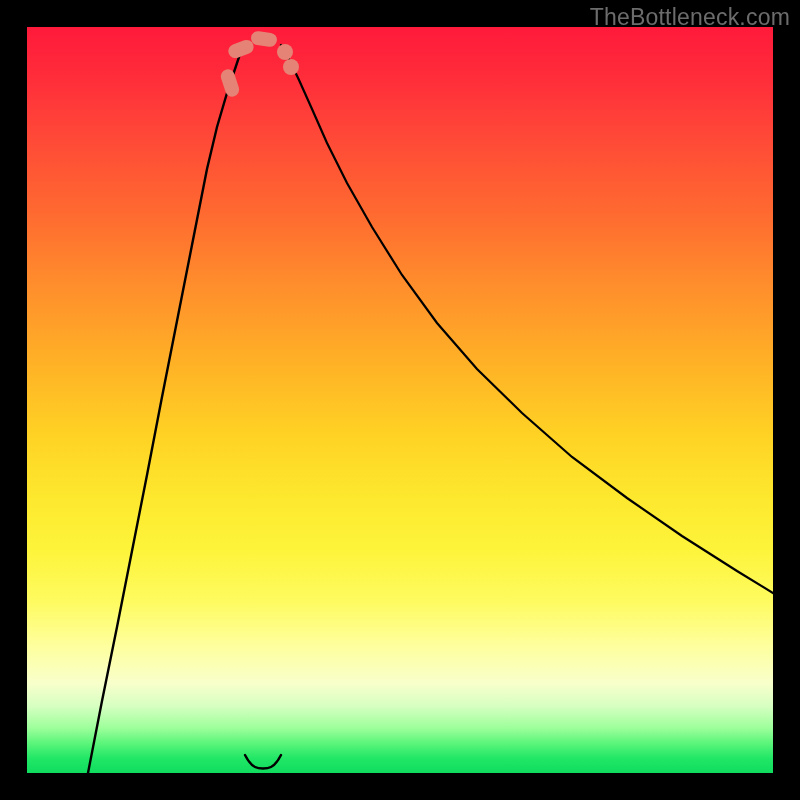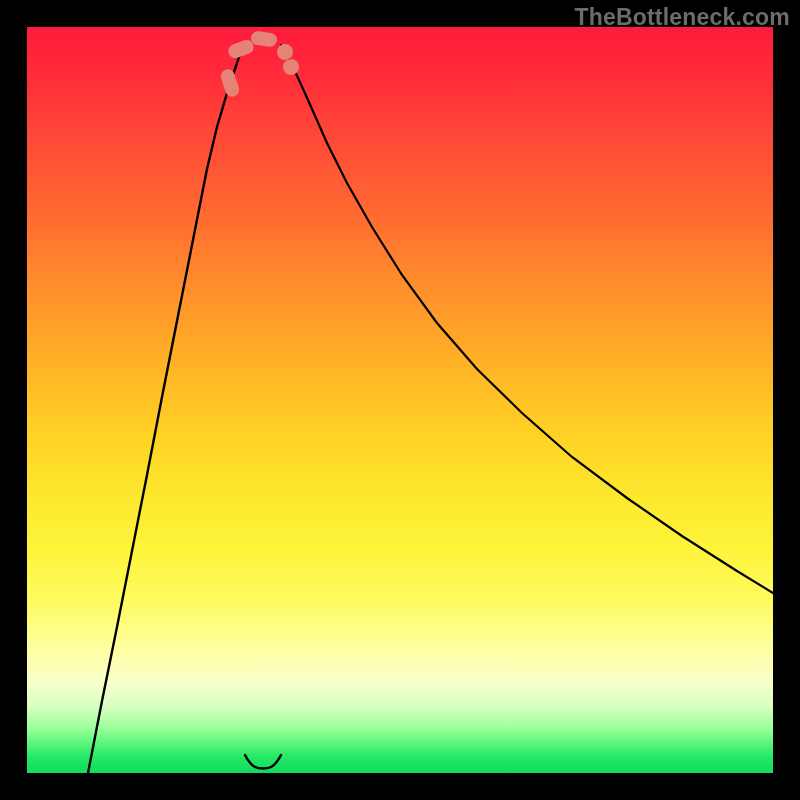--- a/index.html
+++ b/index.html
@@ -52,21 +52,21 @@
       #22e766 98%,
       #0fdc5e 100%
     );
   }
   .watermark {
     position: absolute;
     top: 4px;
     right: 10px;
     color: #6c6c6c;
     font-size: 23px;
-    font-weight: 700;
+    font-weight: 400;
     letter-spacing: 0.2px;
     user-select: none;
   }
   svg.curve {
     position: absolute;
     top: 0;
     left: 0;
     width: 100%;
     height: 100%;
     overflow: visible;

